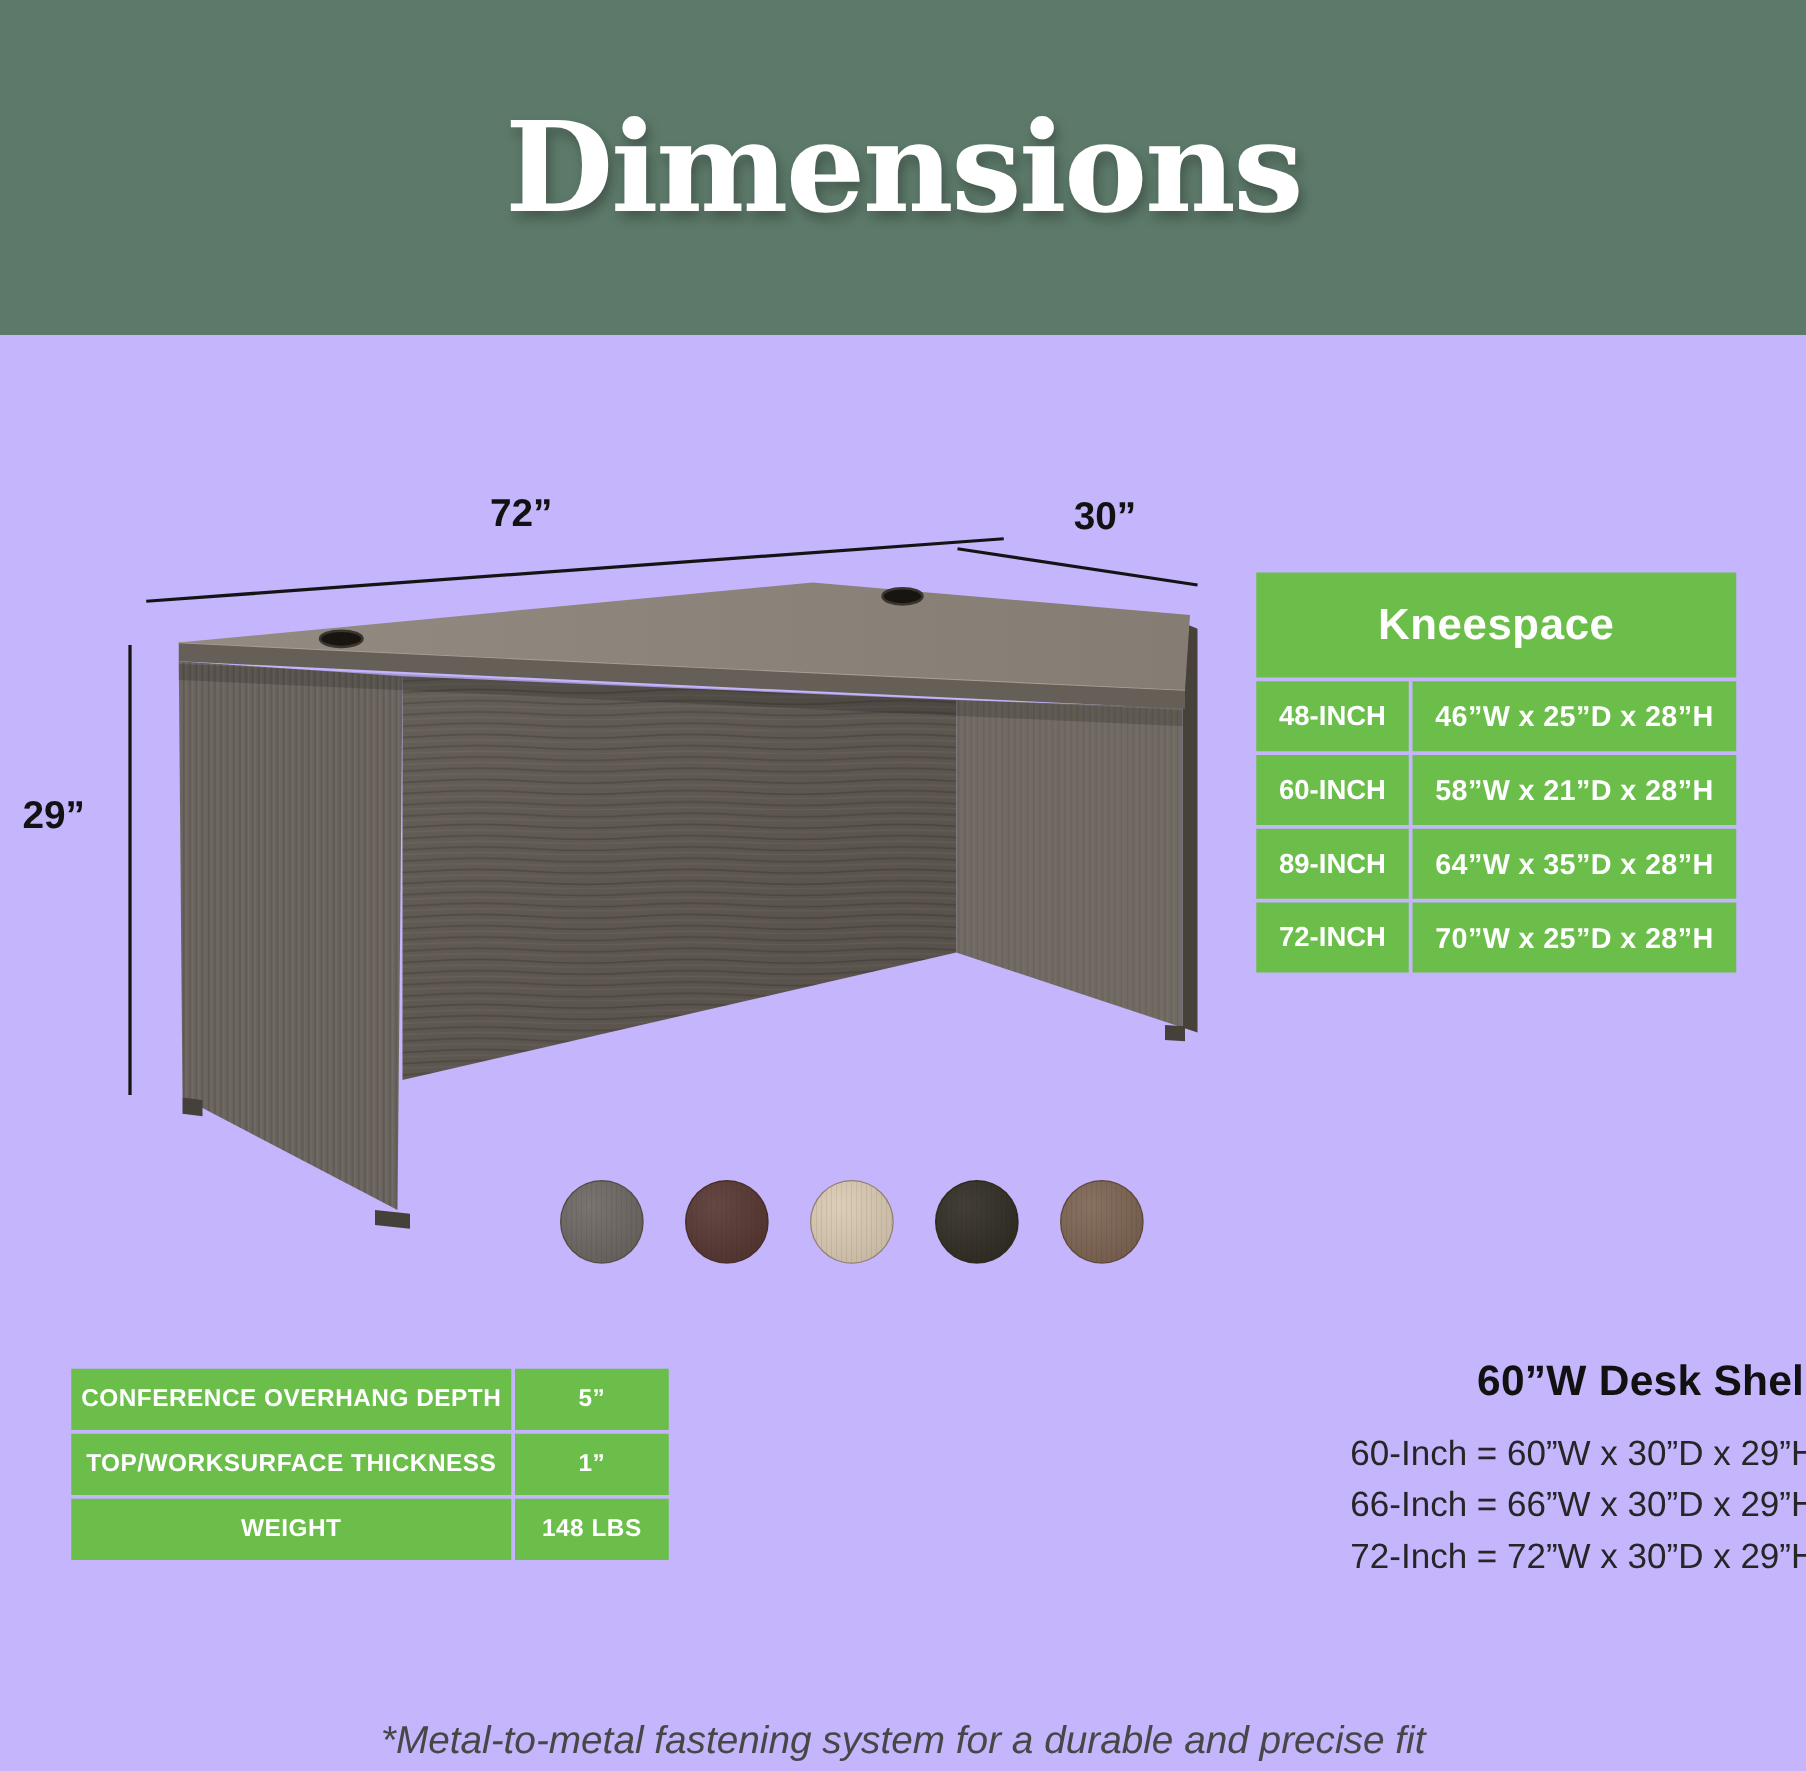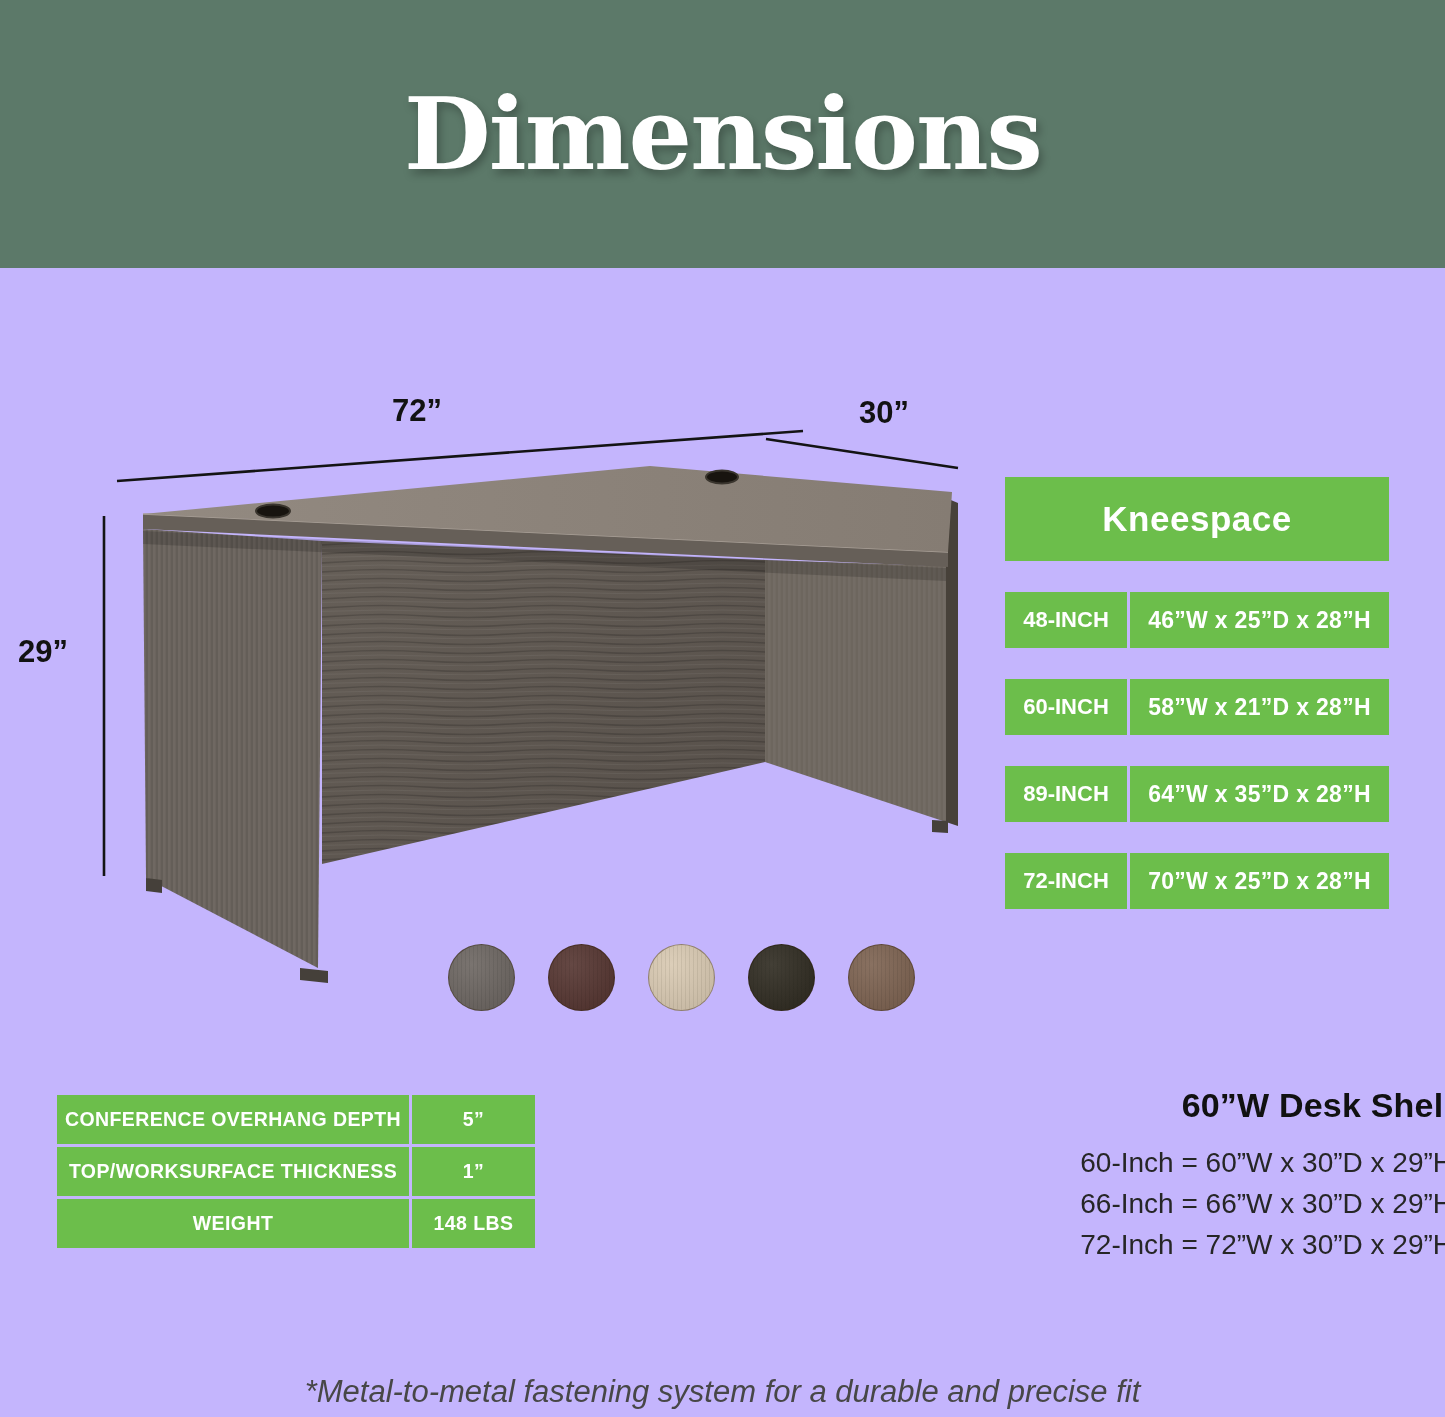--- a/index.html
+++ b/index.html
@@ -18,23 +18,23 @@
     font-size:100px; letter-spacing:-2px; color:#ffffff;
     text-shadow:3px 5px 9px rgba(0,0,0,0.28);
   }
 
   
   .desk-svg { position:absolute; left:0; top:380px; width:1000px; height:620px; }
   .dim-label { font-family:"Liberation Sans",sans-serif; font-weight:bold; font-size:31px; fill:#121212; }
 
   
   .green { background:#6cbe4b; color:#ffffff; display:flex; align-items:center; justify-content:center; }
-  .kneespace { position:absolute; left:1005px; top:477px; width:384px; display:flex; flex-direction:column; gap:3px;border-radius:19px; }
+  .kneespace { position:absolute; left:1005px; top:458px; width:384px; display:flex; flex-direction:column; gap:3px;border-radius:19px; }
   .kneespace .khead { height:84px; font-size:35px; font-weight:bold; letter-spacing:0.5px; }
-  .krow { display:flex; gap:3px; height:56px;margin-top:28px; }
+  .krow { display:flex; gap:3px; height:56px; }
   .kcell-label { width:122px; font-size:22px; font-weight:bold; }
   .kcell-value { flex:1; font-size:23px; font-weight:bold; letter-spacing:0.3px; }
 
   .specs { position:absolute; left:57px; top:1095px; width:478px; display:flex; flex-direction:column; gap:3px; }
   .srow { display:flex; gap:3px; height:49px; }
   .slabel { width:352px; font-size:19.5px; font-weight:bold; letter-spacing:0.4px; text-align:center; }
   .svalue { flex:1; font-size:19.5px; font-weight:bold; letter-spacing:0.4px; }
 
   
   .swatches { position:absolute; left:448px; top:944px; display:flex; gap:33px; }

